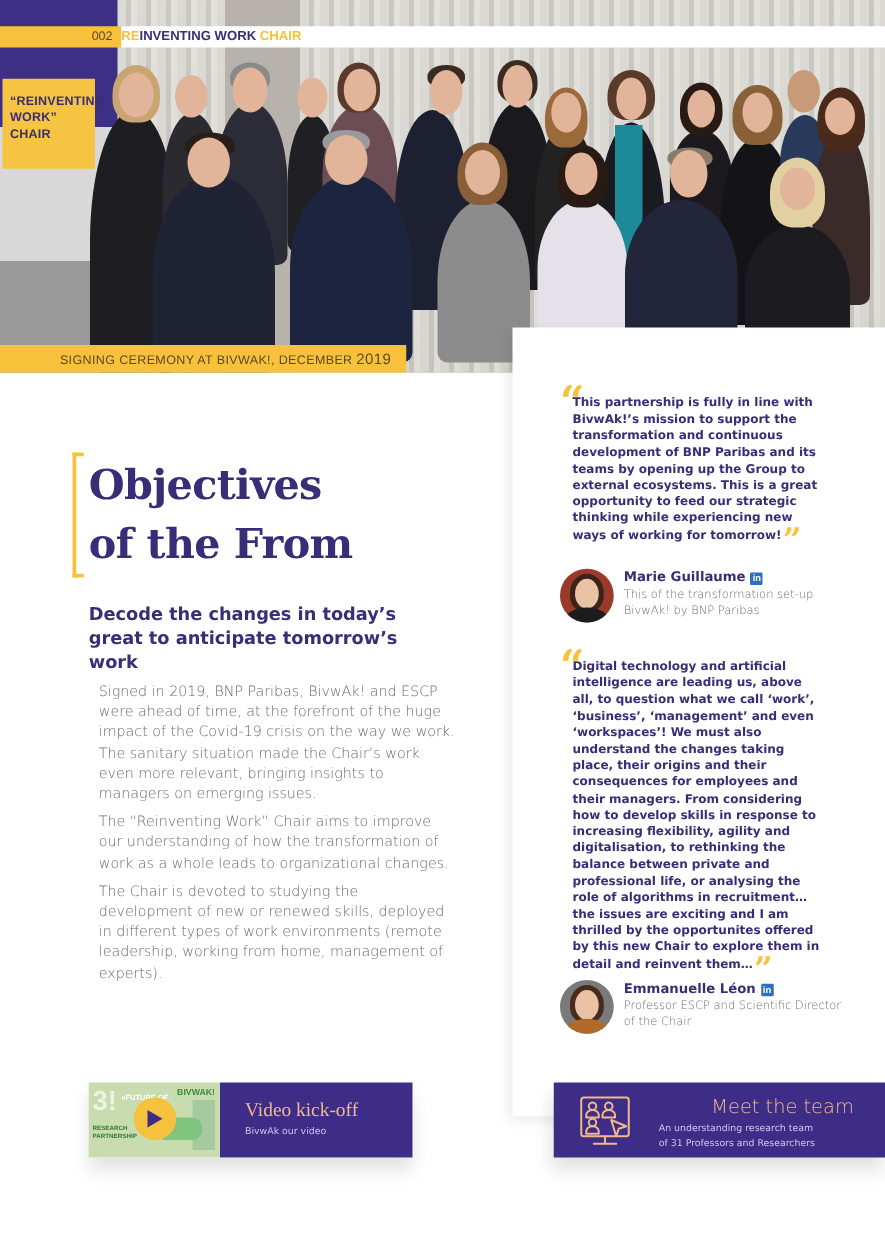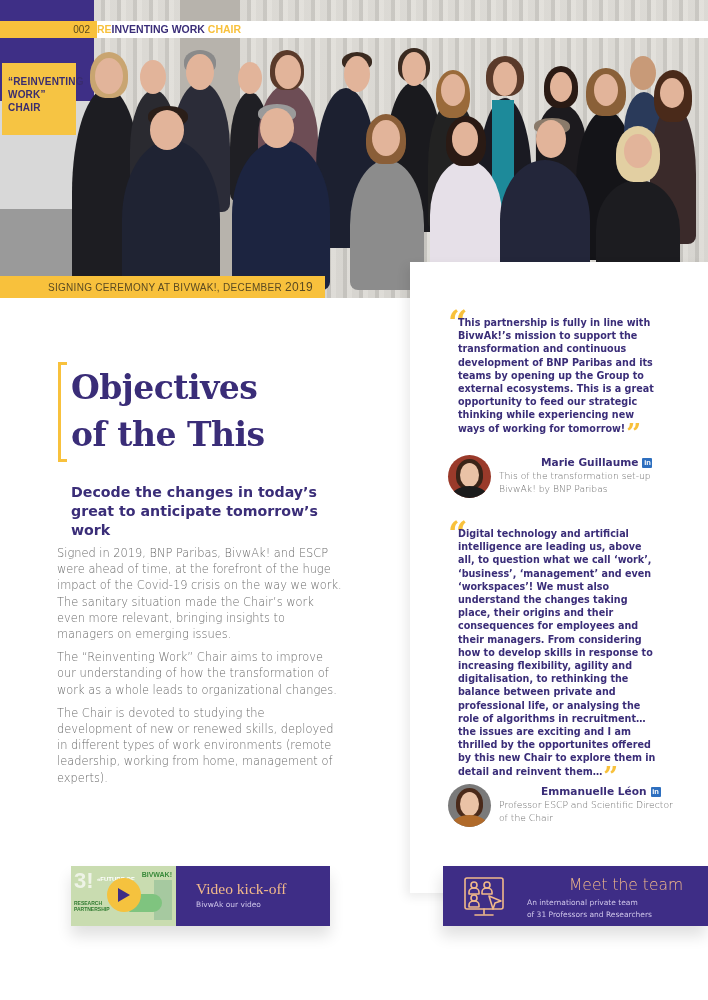--- a/index.html
+++ b/index.html
@@ -65,21 +65,21 @@
     position: absolute; left: 71px; top: 364px; width: 320px;
     font-family: "DejaVu Serif", serif; font-weight: 700; font-size: 33px; line-height: 47px;
     color: #3a2d78; letter-spacing: -.5px;
   }
   .subtitle {
     position: absolute; left: 71px; top: 483px; width: 280px;
     font-family: "DejaVu Sans", sans-serif; font-weight: 700; font-size: 14.2px; line-height: 19px;
     color: #3a2d78;
   }
   .body {
-    position: absolute; left: 57px; top: 545px; width: 285px;
+    position: absolute; left: 79px; top: 545px; width: 285px;
     font-family: "DejaVu Sans", sans-serif; font-size: 11.4px; line-height: 16.2px; color: #6a6a6a;
     font-weight: 300;
   }
   .body p { margin-bottom: 7px; }
 
   
   .video-card {
     position: absolute; left: 71px; top: 866px; width: 259px; height: 60px;
     display: flex; box-shadow: 0 10px 14px rgba(0,0,0,.12); cursor: pointer;
   }
@@ -124,21 +124,21 @@
   .author { position: absolute; left: 448px; width: 230px; display: flex; }
   .avatar {
     width: 43px; height: 43px; border-radius: 50%; flex: none; position: relative; overflow: hidden;
   }
   .avatar .face { position: absolute; left: 12px; top: 8px; width: 19px; height: 24px; border-radius: 50%; background: #eac2a6; }
   .avatar .hairc { position: absolute; left: 8px; top: 4px; width: 27px; height: 30px; border-radius: 50% 50% 40% 40%; }
   .avatar .body2 { position: absolute; left: 4px; top: 31px; width: 35px; height: 20px; border-radius: 50% 50% 0 0; }
   .author-text { margin-left: 8px; padding-top: 1px; }
   .author-name {
     font-family: "DejaVu Sans", sans-serif; font-weight: 700; font-size: 10.6px; color: #3a2d78;
-    display: flex; align-items: center; line-height: 13px; margin-left: 42px;
+    display: flex; align-items: center; line-height: 13px;
   }
   .li {
     display: inline-block; width: 10px; height: 10px; background: #2e6fbf; color: #fff;
     font-family: "Liberation Sans", sans-serif; font-weight: 700; font-size: 7.5px; line-height: 10px;
     text-align: center; border-radius: 1px; margin-left: 4px; cursor: pointer;
   }
   .author-role { font-family: "DejaVu Sans", sans-serif; font-size: 9.2px; line-height: 13px; color: #6d6d6d; font-weight: 300; }
 
   
   .team-card {
@@ -245,21 +245,21 @@
   <span class="y">RE</span><span class="p">INVENTING WORK </span><span class="y">CHAIR</span>
 </div>
 
 <div class="caption">
   <span>SIGNING CEREMONY AT BIVWAK!, DECEMBER </span><span class="yr">2019</span>
 </div>
 
 <div class="bracket"></div>
 <h1 class="title">
   <span>Objectives</span><br>
-  <span>of the This</span>
+  <span>of the From</span>
 </h1>
 
 <h2 class="subtitle">Decode the changes in today’s great to anticipate tomorrow’s work</h2>
 
 <div class="body">
   <p>Signed in 2019, BNP Paribas, BivwAk! and ESCP were ahead of time, at the forefront of the huge impact of the Covid-19 crisis on the way we work. The sanitary situation made the Chair’s work even more relevant, bringing insights to managers on emerging issues.</p>
   <p>The “Reinventing Work” Chair aims to improve our understanding of how the transformation of work as a whole leads to organizational changes.</p>
   <p>The Chair is devoted to studying the development of new or renewed skills, deployed in different types of work environments (remote leadership, working from home, management of experts).</p>
 </div>
 
@@ -336,16 +336,16 @@
       <path d="M6 18 v-2 a5 4 0 0 1 10 0 v2 z"></path>
       <circle cx="24" cy="9" r="3"></circle>
       <path d="M19 18 v-2 a5 4 0 0 1 10 0 v2 z"></path>
       <circle cx="11" cy="22" r="3"></circle>
       <path d="M6 31 v-2 a5 4 0 0 1 10 0 v2 z"></path>
       <path d="M26 20 L38 25 L32 27 L30 33 Z" fill="#3e2d86"></path>
     </svg>
   </div>
   <div class="team-title">Meet the team</div>
   <div class="team-sub">
-    <span>An international private team</span><br>
+    <span>An understanding research team</span><br>
     <span>of 31 Professors and Researchers</span>
   </div>
 </div>
 
 </body></html>

